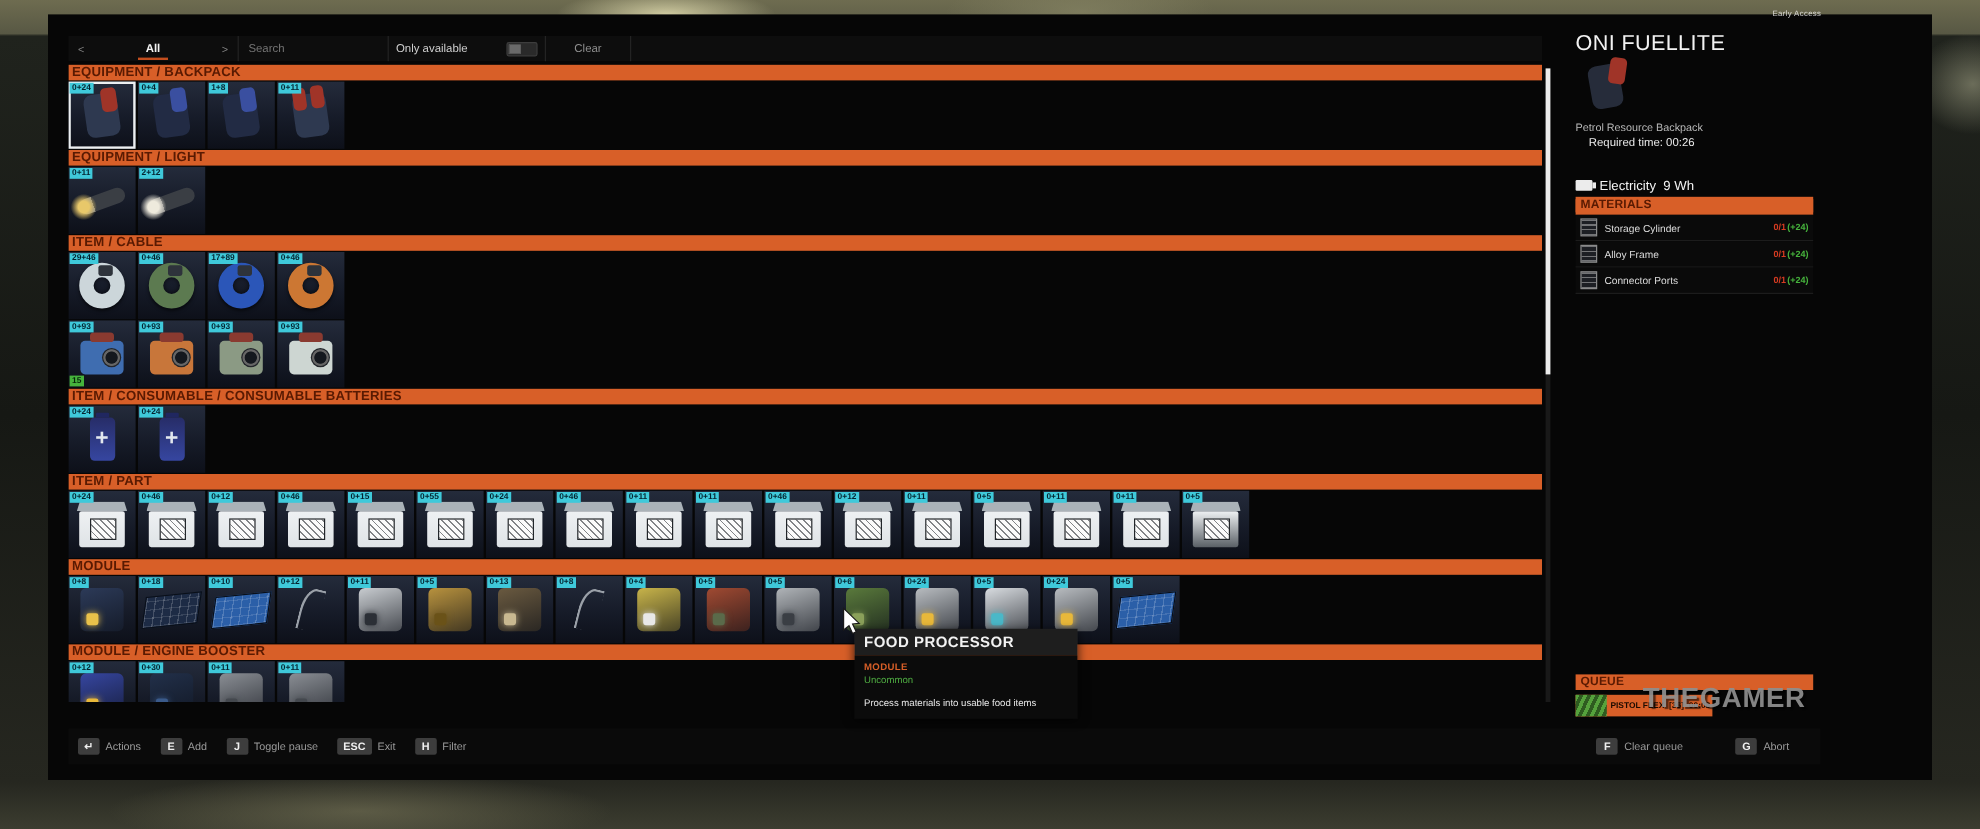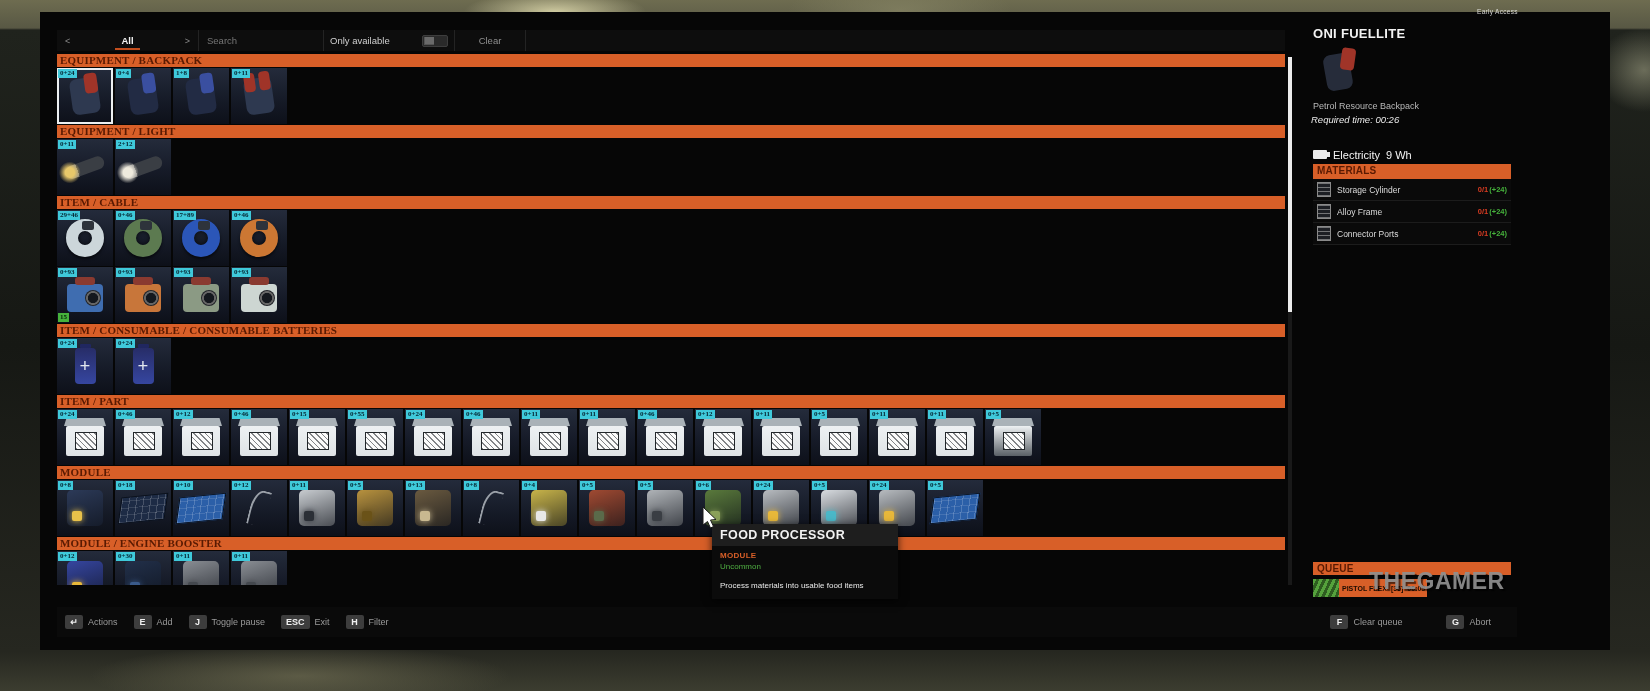--- a/index.html
+++ b/index.html
@@ -26,21 +26,21 @@
   .fseg.search{width:112px;}
   .fseg.search input{background:transparent;border:none;outline:none;color:#b0b0b0;font-size:9.5px;width:100%;
       font-family:"Liberation Sans",sans-serif;}
   .fseg.only{width:118px;justify-content:space-between;}
   .toggle{width:24px;height:10px;background:#2a2a2a;border:1px solid #3d3d3d;border-radius:2px;position:relative;}
   .toggle::before{content:"";position:absolute;left:1px;top:1px;width:10px;height:8px;background:#6a6a6a;
       background-image:linear-gradient(90deg,#555 0 1px,transparent 1px 3px),linear-gradient(0deg,#555 0 1px,transparent 1px 3px);}
   .fseg.clear{width:58px;justify-content:center;color:#8f8f8f;}
 
   
-  .item-list{position:absolute;left:17px;top:41px;width:1228px;height:532px;overflow:hidden;font-family:Liberation Serif, serif;}
+  .item-list{position:absolute;left:17px;top:41px;width:1228px;height:532px;overflow:hidden;}
   .cat-header{height:13px;line-height:13px;margin:1px 0;background:#d85f28;color:#591a02;
       font-size:11px;font-weight:bold;padding:0 3px;letter-spacing:.2px;}
   .tile-row{display:flex;gap:2px;height:56px;margin-bottom:1px;}
   .tile{position:relative;width:56px;height:56px;flex:0 0 auto;
       background:linear-gradient(180deg,#242b3b 0%,#161b28 55%,#0d1019 100%);}
   .tile.selected{outline:2px solid #eceff1;outline-offset:-2px;z-index:1;}
   .badge{position:absolute;top:1px;left:1px;background:#3fc9da;color:#042430;font-size:7px;
       font-weight:bold;padding:0 2px;line-height:9px;z-index:2;}
   .subbadge{position:absolute;bottom:1px;left:1px;background:#46b33c;color:#06260a;font-size:7px;
       font-weight:bold;padding:0 2px;line-height:9px;z-index:2;}
@@ -75,26 +75,26 @@
       background-image:repeating-linear-gradient(90deg,rgba(255,255,255,.18) 0 1px,transparent 1px 7px),
                        repeating-linear-gradient(0deg,rgba(255,255,255,.12) 0 1px,transparent 1px 7px);}
   .wisp .art{width:16px;height:34px;border-left:2px solid var(--c);border-top:2px solid var(--c);
       border-radius:60% 0 0 0;transform:rotate(14deg);}
 
   .scrollbar-track{position:absolute;left:1248px;top:45px;width:4px;height:528px;background:#191919;}
   .scrollbar-thumb{position:absolute;left:0;top:0;width:4px;height:255px;background:#ececec;}
 
   
   .right-panel{position:absolute;left:1267px;top:0;width:210px;height:638px;}
-  .detail-title{position:absolute;left:6px;top:14px;font-size:13px;font-weight:bold;color:#f2f2f2;letter-spacing:.3px;}
+  .detail-title{position:absolute;left:6px;top:14px;font-size:18px;font-weight:normal;color:#f2f2f2;letter-spacing:.3px;}
   .detail-art{position:absolute;left:12px;top:32px;width:48px;height:52px;}
   .detail-art .body{position:absolute;left:6px;top:10px;width:26px;height:36px;border-radius:7px;background:#262c3a;transform:rotate(-10deg);}
   .detail-art .tank{position:absolute;left:22px;top:4px;width:14px;height:22px;border-radius:4px;background:#a03428;transform:rotate(8deg);}
   .detail-sub{position:absolute;left:6px;top:89px;font-size:9px;color:#b8b8b8;}
-  .detail-time{position:absolute;left:4px;top:102px;font-size:9.5px;color:#eaeaea;font-style:italic;}
+  .detail-time{position:absolute;left:17px;top:102px;font-size:9.5px;color:#eaeaea;}
   .sec-hdr{position:absolute;left:6px;width:198px;height:13px;line-height:13px;background:#d85f28;color:#591a02;
       font-size:10px;font-weight:bold;padding:0 4px;box-sizing:border-box;letter-spacing:.2px;}
   .res-rows{position:absolute;left:6px;top:133px;width:198px;}
   .res-row{display:flex;align-items:center;gap:6px;height:19px;}
   .battery-icon{width:14px;height:9px;background:#ececec;border-radius:1px;position:relative;}
   .battery-icon::after{content:"";position:absolute;right:-3px;top:2px;width:3px;height:5px;background:#ececec;}
   .res-name,.res-amount{font-size:11px;color:#f4f4f4;}
   .mat-rows{position:absolute;left:6px;top:167px;width:198px;}
   .mat-row{display:flex;align-items:center;height:21px;border-bottom:1px solid #1c1c1c;background:#0a0a0a;padding:0 4px;}
   .mat-icon{width:12px;height:13px;border:1px solid #8a8a8a;background:#1d1f24;margin-right:6px;

